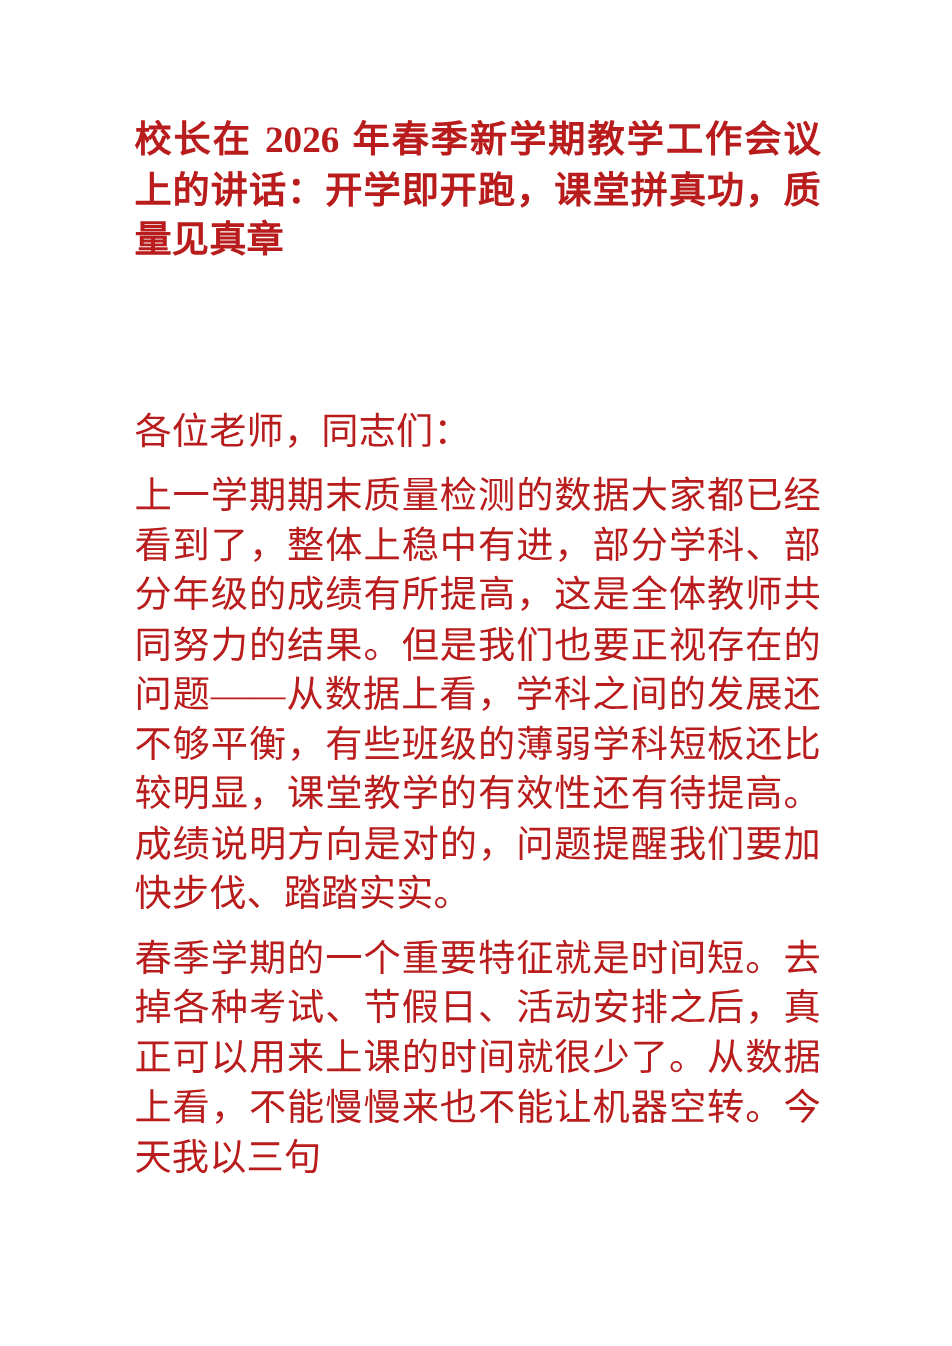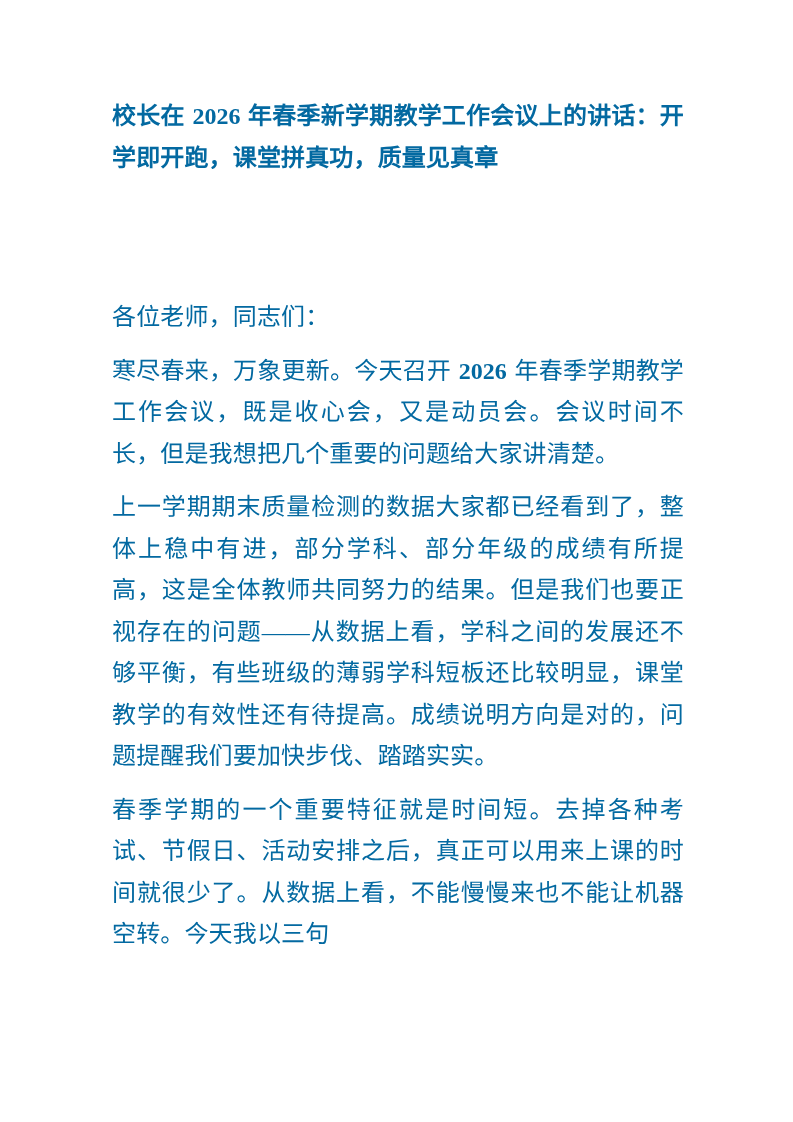--- a/index.html
+++ b/index.html
@@ -30,23 +30,23 @@
     position: absolute;
     left: 112px;
     top: 96px;
     width: 572px;
   }
 
   
   .doc-title,
   .doc-para {
     font-family: "Liberation Serif", "DejaVu Serif", serif;
-    font-size: 24px;
+    font-size: 31px;
     line-height: 41.5px;
-    color: #0369a1;
+    color: #b91c1c;
     text-align: justify;
     text-justify: inter-ideograph;
     letter-spacing: 0.15px;
     margin: 0;
     word-break: break-all;
   }
 
   .doc-title {
     margin: 0 0 0 0;
   }
@@ -79,21 +79,20 @@
 
   <div class="doc-body">
 
     <h1 class="doc-title">校长在 <span class="lat">2026</span> 年春季新学期教学工作会议上的讲话：开学即开跑，课堂拼真功，质量见真章</h1>
 
     <div class="title-gap"></div>
 
     <p class="doc-para">各位老师，同志们：</p>
 
 
-    <p class="doc-para">寒尽春来，万象更新。今天召开 <span class="lat">2026</span> 年春季学期教学工作会议，既是收心会，又是动员会。会议时间不长，但是我想把几个重要的问题给大家讲清楚。</p>
 
     <p class="doc-para">上一学期期末质量检测的数据大家都已经看到了，整体上稳中有进，部分学科、部分年级的成绩有所提高，这是全体教师共同努力的结果。但是我们也要正视存在的问题——从数据上看，学科之间的发展还不够平衡，有些班级的薄弱学科短板还比较明显，课堂教学的有效性还有待提高。成绩说明方向是对的，问题提醒我们要加快步伐、踏踏实实。</p>
 
     <p class="doc-para">春季学期的一个重要特征就是时间短。去掉各种考试、节假日、活动安排之后，真正可以用来上课的时间就很少了。从数据上看，不能慢慢来也不能让机器空转。今天我以三句</p>
 
   </div>
 
 </div>
 
 </body></html>

